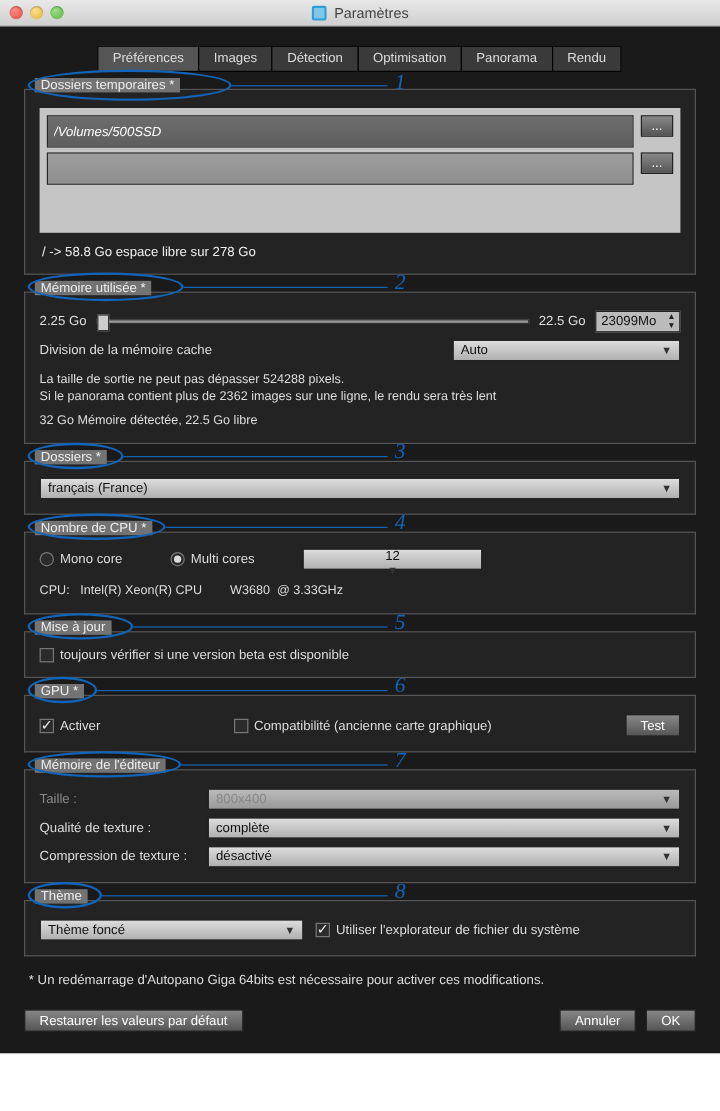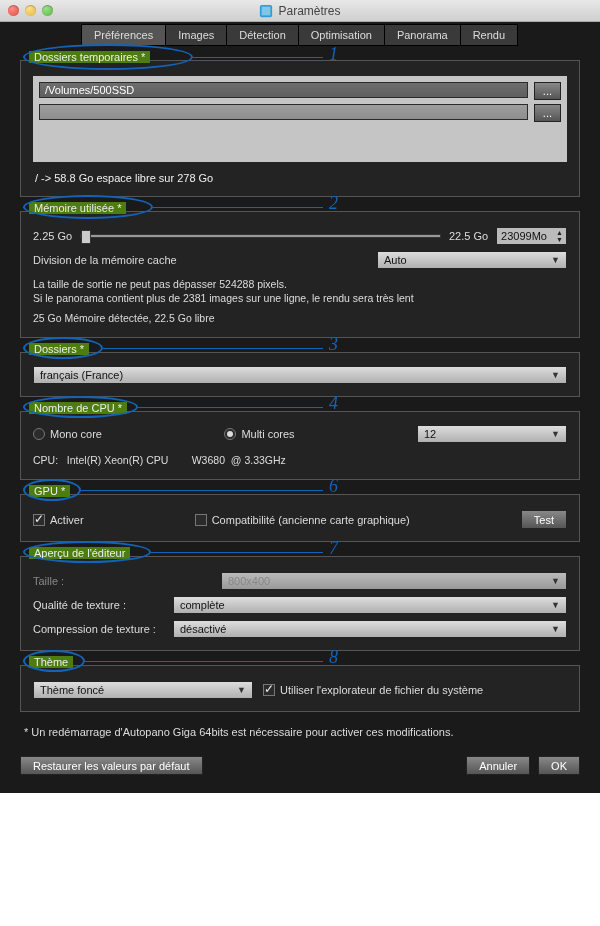--- a/index.html
+++ b/index.html
@@ -21,21 +21,21 @@
   }
   .traffic { display: flex; gap: 6px; }
   .dot { width: 11px; height: 11px; border-radius: 50%; background: #bbb; box-shadow: inset 0 1px 1px rgba(0,0,0,.25); }
   .dot.r { background: radial-gradient(circle at 35% 30%, #ff8d86, #e04c42); }
   .dot.y { background: radial-gradient(circle at 35% 30%, #ffe08a, #e0b542); }
   .dot.g { background: radial-gradient(circle at 35% 30%, #9be08a, #5db542); }
   .title { position:absolute; left:0; right:0; text-align:center; color:#444; font-size:12px; display:flex; justify-content:center; align-items:center; gap:5px;}
   .title-icon { width:14px; height:14px; display:inline-block; }
   .window {
     background: #1a1a1a;
-    padding: 2px 20px 18px;
+    padding: 16px 20px 18px;
   }
   .tabs {
     display:flex; justify-content:center; gap:0;
     margin-bottom: 14px;
   }
   .tab {
     background:#3a3a3a;
     color:#ddd;
     padding:4px 12px;
     border:1px solid #000;
@@ -48,44 +48,45 @@
     border-top:none;
     margin-bottom:14px;
     padding:10px 12px 12px;
     position:relative;
     background:#232323;
   }
   .section-label {
     position:absolute;
     top:-9px;
     left:8px;
-    background:#4d7c0f;
+    background:#737373;
     padding:0 5px;
     color:#eee;
     font-size:11px;
   }
   .section::before {
     content:"";
     position:absolute;
     top:0; left:0; right:0;
     border-top:1px solid #555;
   }
   .graybox {
     background:#c5c5c5;
     padding:6px;
     margin-top:6px;
   }
   .pathrow { display:flex; gap:6px; margin-bottom:4px;}
   .pathinput {
-    flex:1; height:16px;
+    flex:1; height:27px;
     background:linear-gradient(#6e6e6e,#5e5e5e);
     border:1px solid #2b2b2b;
     color:#fff;
     padding:0 5px;
     font-size:11px;
+    font-style:italic;
   }
   .pathinput.empty { background:linear-gradient(#9e9e9e,#8e8e8e); color:#555;}
   .browsebtn, .btn {
     background:linear-gradient(#888,#555);
     border:1px solid #222;
     color:#fff;
     padding:1px 8px;
     font-size:11px;
     height:18px;
   }
@@ -115,21 +116,21 @@
   .radio, .check {
     width:12px; height:12px; border:1px solid #777; display:inline-block;
     vertical-align:middle; margin-right:5px; background:#2b2b2b;
   }
   .radio { border-radius:50%; position:relative;}
   .radio.checked::after{content:"";position:absolute;inset:2px;border-radius:50%;background:#ddd;}
   .check { position:relative;}
   .check.checked::after{content:"✓";position:absolute;top:-3px;left:0;color:#eee;font-size:12px;}
   .select.disabled { color:#888; background:linear-gradient(#bbb,#999);}
   label.inline { color:#ddd; font-size:11px; display:flex; align-items:center;}
-  .cpu-row { display:flex; align-items:center; margin-top:4px;justify-content:space-between;}
+  .cpu-row { display:flex; gap:40px; align-items:center; margin-top:4px;}
   .footer-note { color:#ddd; font-size:11px; margin:10px 0 18px 4px;}
   .bottom-buttons { display:flex; justify-content:space-between; align-items:center;}
   .right-buttons { display:flex; gap:8px;}
   
   .callout {
     position:absolute;
     border:2px solid #1264b8;
     border-radius:50%;
     pointer-events:none;
   }
@@ -221,23 +222,23 @@
     <div class="row">
       <span class="rowlabel" style="min-width:auto;flex:0 0 auto;">Division de la mémoire cache</span>
       <div style="flex:1"></div>
       <div class="select" style="width:190px;">
         <span>Auto</span>
           <span class="caret">▼</span>
       </div>
     </div>
     <div class="note">
       <div>La taille de sortie ne peut pas dépasser 524288 pixels.</div>
-      <div>Si le panorama contient plus de 2381 images sur une ligne, le rendu sera très lent</div>
-    </div>
-    <div class="note" style="margin-top:6px;">25 Go Mémoire détectée, 22.5 Go libre</div>
+      <div>Si le panorama contient plus de 2362 images sur une ligne, le rendu sera très lent</div>
+    </div>
+    <div class="note" style="margin-top:6px;">32 Go Mémoire détectée, 22.5 Go libre</div>
   </div>
 
   <div class="section">
     <span class="section-label">Dossiers *</span>
     <div class="callout" style="top:-15px;left:2px;width:80px;height:22px;"></div>
     <div class="callline" style="top:-4px;left:82px;width:220px;"></div>
     <div class="callnum" style="top:-18px;left:308px;">3</div>
     <div class="select" style="margin-top:4px;">
       <span>français (France)</span>
         <span class="caret">▼</span>
@@ -251,55 +252,65 @@
     <div class="callnum" style="top:-18px;left:308px;">4</div>
     <div class="cpu-row">
       <label class="inline">
           <span class="radio"></span>
           <span>Mono core</span>
         </label>
       <label class="inline">
           <span class="radio checked"></span>
           <span>Multi cores</span>
         </label>
-      <div class="select" style="width:150px;">
+      <div class="select" style="width:150px;flex-direction:column;">
         <span>12</span>
           <span class="caret">▼</span>
       </div>
     </div>
     <div class="note" style="margin-top:10px;white-space:pre;">CPU:   Intel(R) Xeon(R) CPU        W3680  @ 3.33GHz</div>
   </div>
 
+  <div class="section">
+    <span class="section-label">Mise à jour</span>
+    <div class="callout" style="top:-15px;left:2px;width:88px;height:22px;"></div>
+    <div class="callline" style="top:-4px;left:90px;width:212px;"></div>
+    <div class="callnum" style="top:-18px;left:308px;">5</div>
+    <label class="inline" style="margin-top:4px;">
+      <span class="check"></span>
+        <span>toujours vérifier si une version beta est disponible</span>
+    </label>
+  </div>
 
   <div class="section">
     <span class="section-label">GPU *</span>
     <div class="callout" style="top:-15px;left:2px;width:58px;height:22px;"></div>
     <div class="callline" style="top:-4px;left:60px;width:242px;"></div>
     <div class="callnum" style="top:-18px;left:308px;">6</div>
     <div class="row" style="justify-content:space-between;">
       <label class="inline">
           <span class="check checked"></span>
           <span>Activer</span>
         </label>
       <label class="inline">
           <span class="check"></span>
           <span>Compatibilité (ancienne carte graphique)</span>
         </label>
       <button class="btn">Test</button>
     </div>
   </div>
 
   <div class="section">
-    <span class="section-label">Aperçu de l'éditeur</span>
+    <span class="section-label">Mémoire de l'éditeur</span>
     <div class="callout" style="top:-15px;left:2px;width:128px;height:22px;"></div>
     <div class="callline" style="top:-4px;left:130px;width:172px;"></div>
     <div class="callnum" style="top:-18px;left:308px;">7</div>
     <div class="row">
       <span class="rowlabel" style="color:#888;">Taille :</span>
-      <div class="select disabled" style="flex:1;margin-left:48px;">
+      <div class="select disabled" style="flex:1;">
         <span>800x400</span>
           <span class="caret">▼</span>
       </div>
     </div>
     <div class="row">
       <span class="rowlabel">Qualité de texture :</span>
       <div class="select" style="flex:1;">
         <span>complète</span>
           <span class="caret">▼</span>
       </div>

